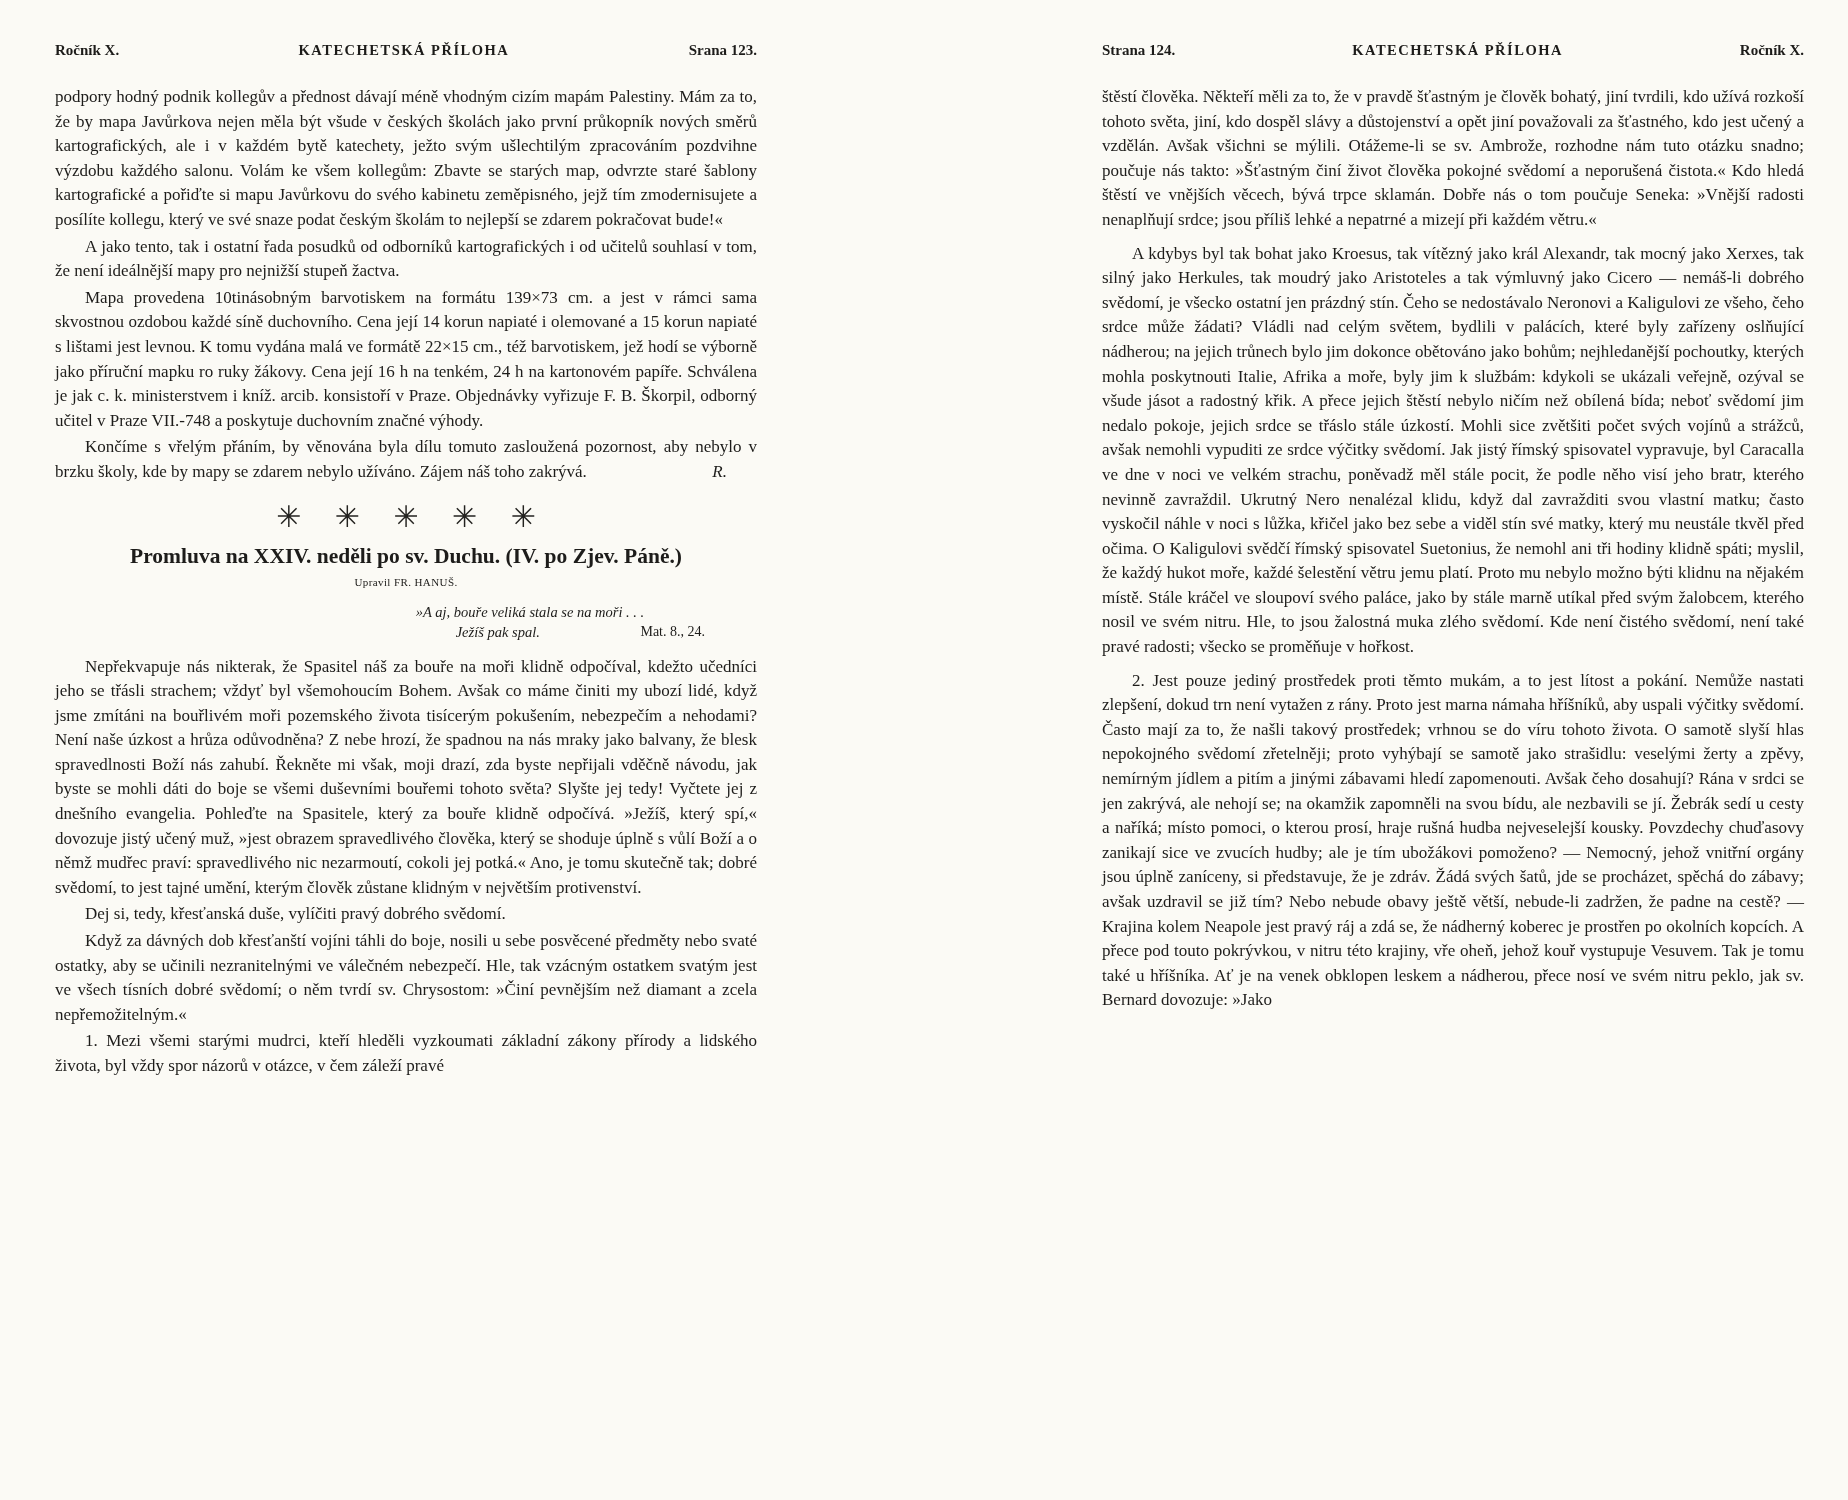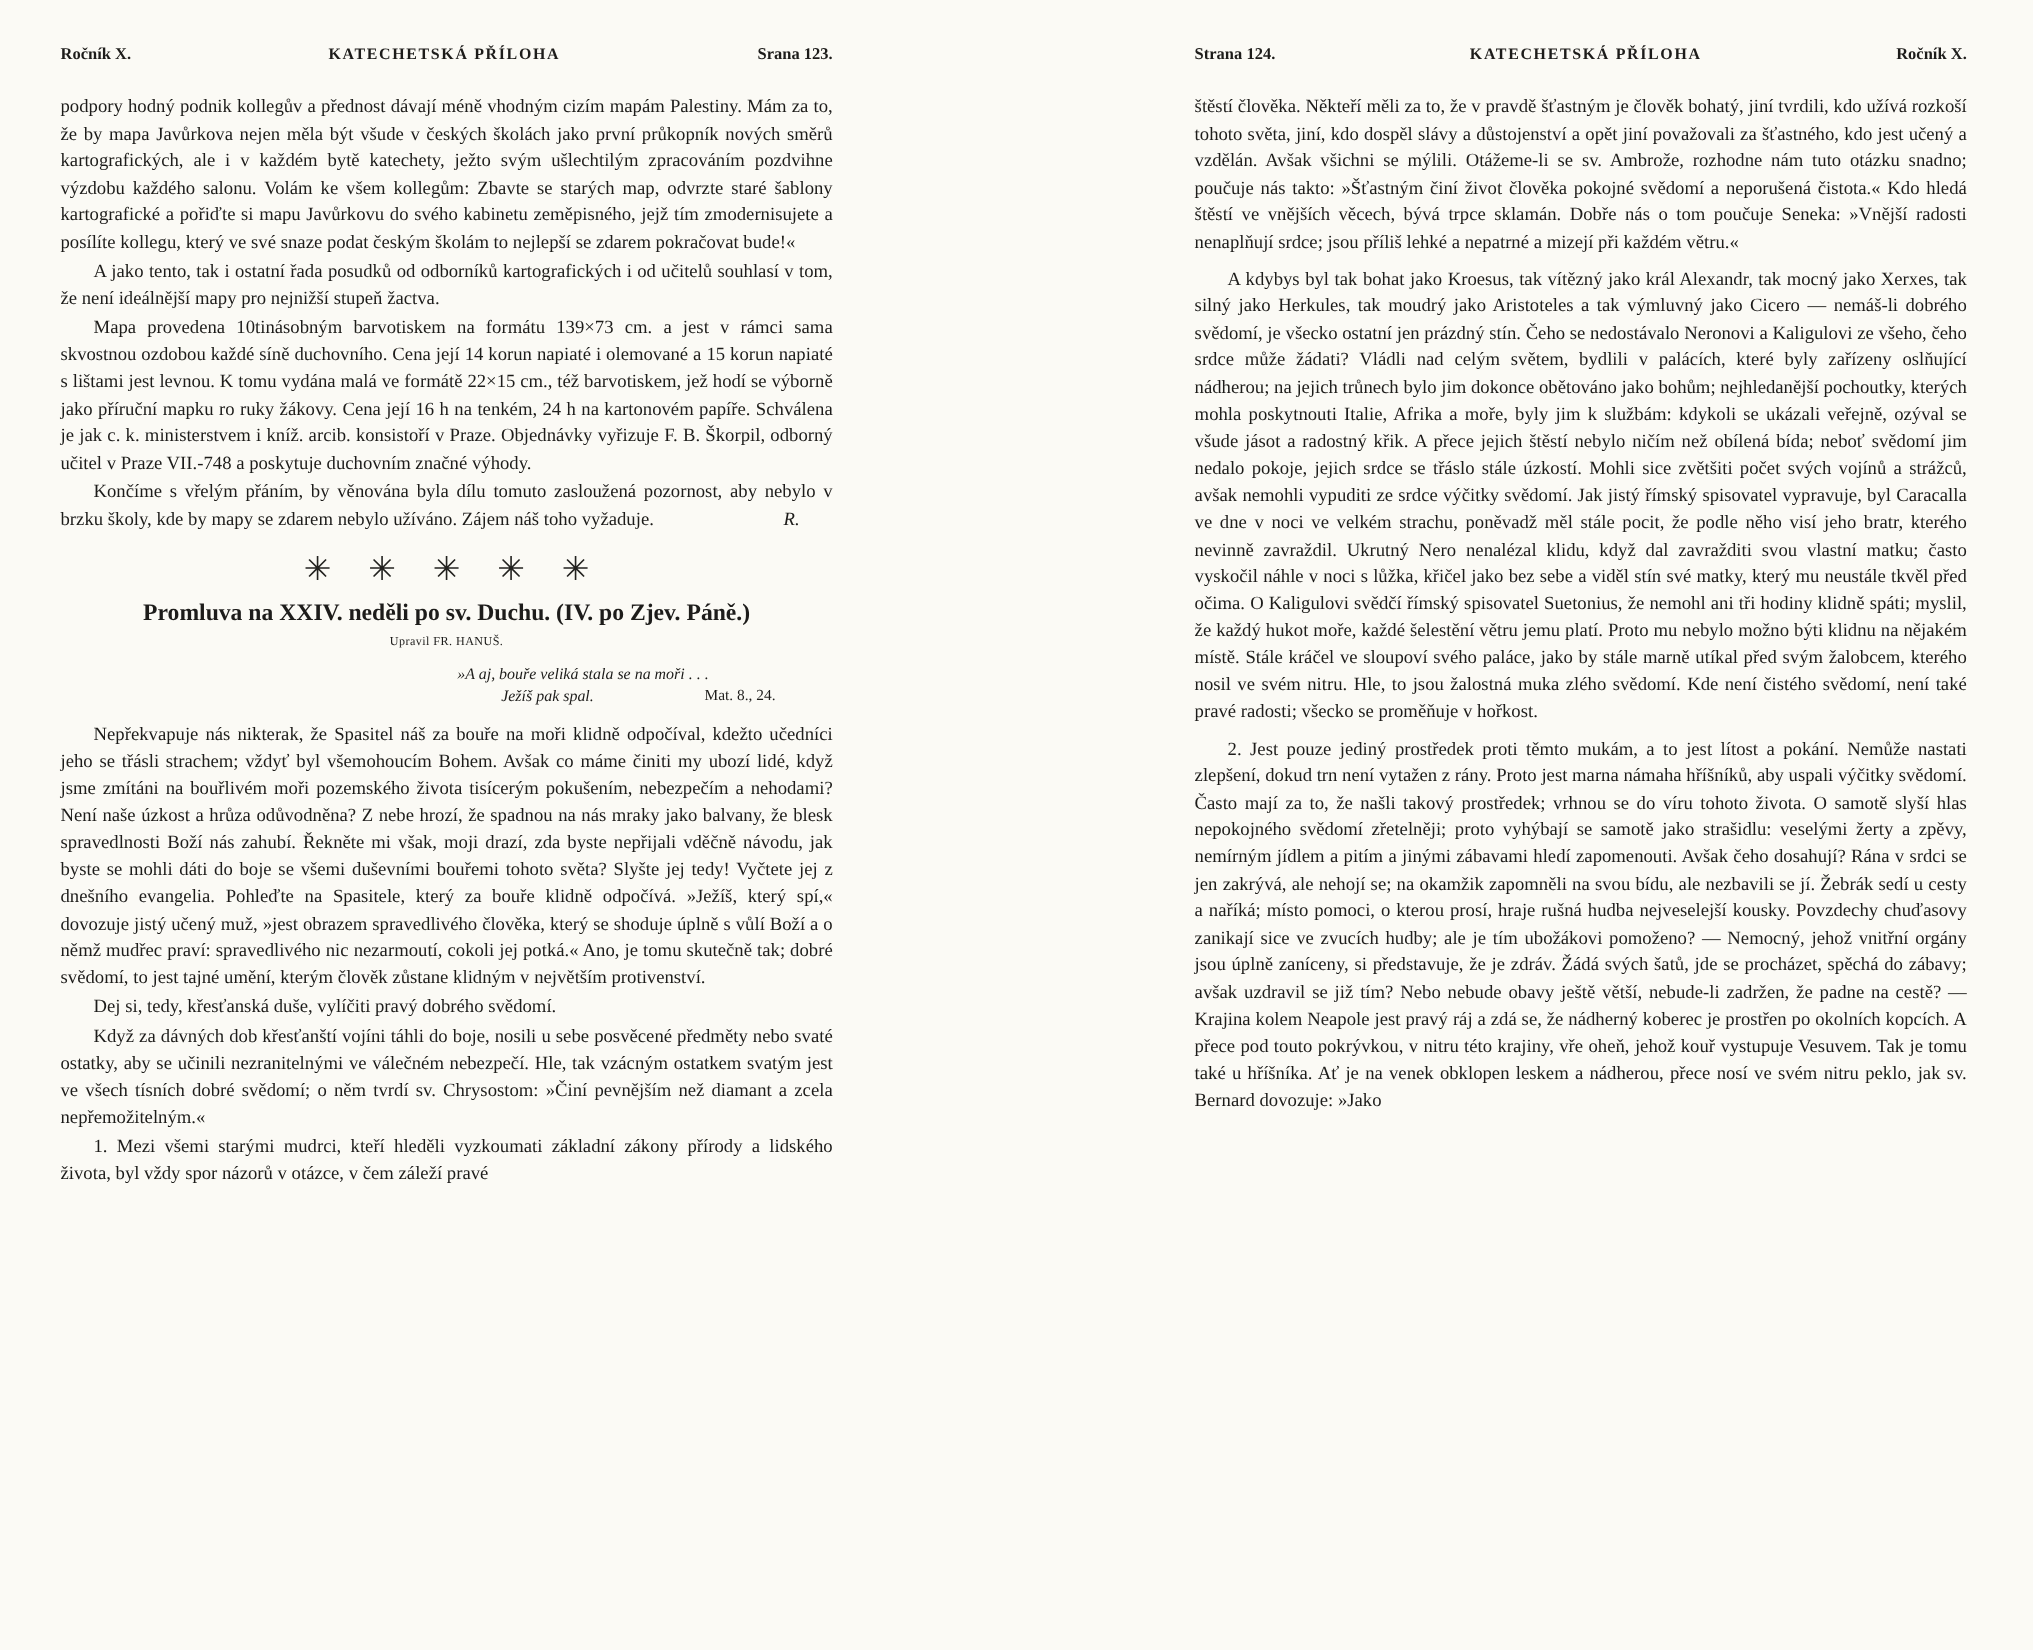--- a/index.html
+++ b/index.html
@@ -8,21 +8,21 @@
     background: #fbfaf5;
     color: #1d1c1a;
     font-family: "Liberation Serif", "DejaVu Serif", serif;
     overflow: hidden;
   }
   .spread {
     display: flex;
     justify-content: space-between;
     width: 1848px;
     height: 1500px;
-    padding: 42px 60px 0 55px;
+    padding: 42px 44px 0 55px;
   }
   .page { width: 702px; }
   .page-header {
     display: flex;
     justify-content: space-between;
     align-items: baseline;
     font-size: 15px;
     margin-bottom: 26px;
   }
   .page-header .side { font-weight: 700; }
@@ -98,21 +98,21 @@
       <span class="side">Srana 123.</span>
     </div>
 
     <div class="continuation flow-tight">
         <p class="para">podpory hodný podnik kollegův a přednost dávají méně vhodným cizím mapám Palestiny. Mám za to, že by mapa Javůrkova nejen měla být všude v českých školách jako první průkopník nových směrů kartografických, ale i v každém bytě katechety, ježto svým ušlechtilým zpracováním pozdvihne výzdobu každého salonu. Volám ke všem kollegům: Zbavte se starých map, odvrzte staré šablony kartografické a pořiďte si mapu Javůrkovu do svého kabinetu zeměpisného, jejž tím zmodernisujete a posílíte kollegu, který ve své snaze podat českým školám to nejlepší se zdarem pokračovat bude!«</p>
         <p class="para">A jako tento, tak i ostatní řada posudků od odborníků kartografických i od učitelů souhlasí v tom, že není ideálnější mapy pro nejnižší stupeň žactva.</p>
         <p class="para">Mapa provedena 10tinásobným barvotiskem na formátu 139×73 cm. a jest v rámci sama skvostnou ozdobou každé síně duchovního. Cena její 14 korun napiaté i olemované a 15 korun napiaté s lištami jest levnou. K tomu vydána malá ve formátě 22×15 cm., též barvotiskem, jež hodí se výborně jako příruční mapku ro ruky žákovy. Cena její 16 h na tenkém, 24 h na kartonovém papíře. Schválena je jak c. k. ministerstvem i kníž. arcib. konsistoří v Praze. Objednávky vyřizuje F. B. Škorpil, odborný učitel v Praze VII.-748 a poskytuje duchovním značné výhody.</p>
       </div>
 
     <p class="closing-para">
-      <span>Končíme s vřelým přáním, by věnována byla dílu tomuto zasloužená pozornost, aby nebylo v brzku školy, kde by mapy se zdarem nebylo užíváno. Zájem náš toho vyžaduje.</span>
+      <span>Končíme s vřelým přáním, by věnována byla dílu tomuto zasloužená pozornost, aby nebylo v brzku školy, kde by mapy se zdarem nebylo užíváno. Zájem náš toho zakrývá.</span>
       <span class="signature">R.</span>
     </p>
 
     <div class="ornament">✳ ✳ ✳ ✳ ✳</div>
 
     <h2 class="sermon-title">Promluva na XXIV. neděli po sv. Duchu. (IV. po Zjev. Páně.)</h2>
     <div class="sermon-byline">Upravil FR. HANUŠ.</div>
 
     <div class="epigraph">
       <div class="line1">»A aj, bouře veliká stala se na moři . . .</div>

